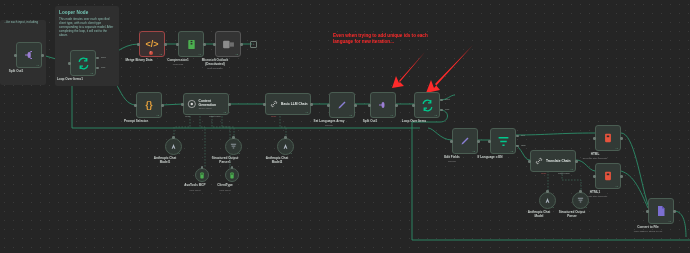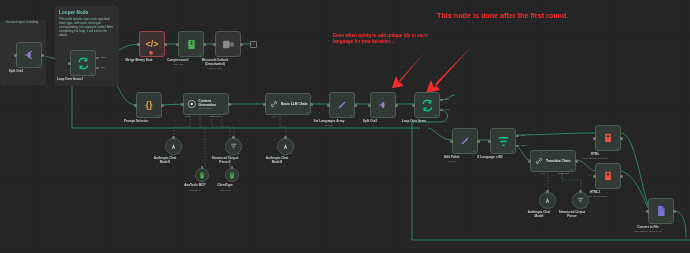--- a/index.html
+++ b/index.html
@@ -76,21 +76,20 @@
     <div class="st-body">...for each input, including</div>
   </div>
   <div class="sticky" style="left:55px;top:6px;width:64px;height:80px;">
     <div class="st-title">Looper Node</div>
     <div class="st-body">This node iterates over each specified client type, with each client type corresponding to a separate model.
 
 After completing the loop, it will exit to the above.</div>
   </div>
 
   <div class="ann" style="left:333px;top:33px;width:98px;font-size:4.6px;">Even when trying to add unique ids to each language for new iteration...</div>
-  <div class="ann" style="left:437px;top:12px;width:140px;font-size:7.2px;">This node is done after the first round.</div>
   <svg class="wires">
     <g fill="#ff2b2b">
       <path d="M425,52 L399,83 L396,76 L392,88 L404,86 L399,81 Z"></path>
       <path d="M473,45 L434,88 L431,80 L426,93 L440,90 L435,84 Z"></path>
     </g>
   </svg>
 
   <div style="position:absolute;left:16px;top:42px;">
     <div class="node sq">
       <svg width="12" height="12" viewBox="0 0 24 24">

